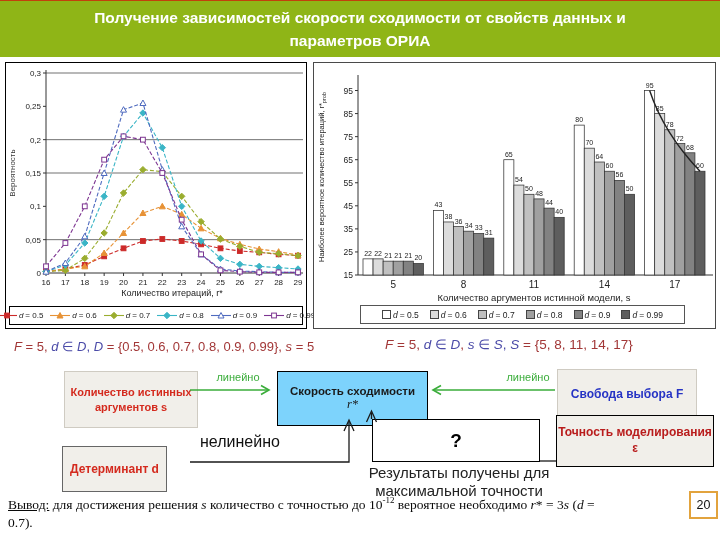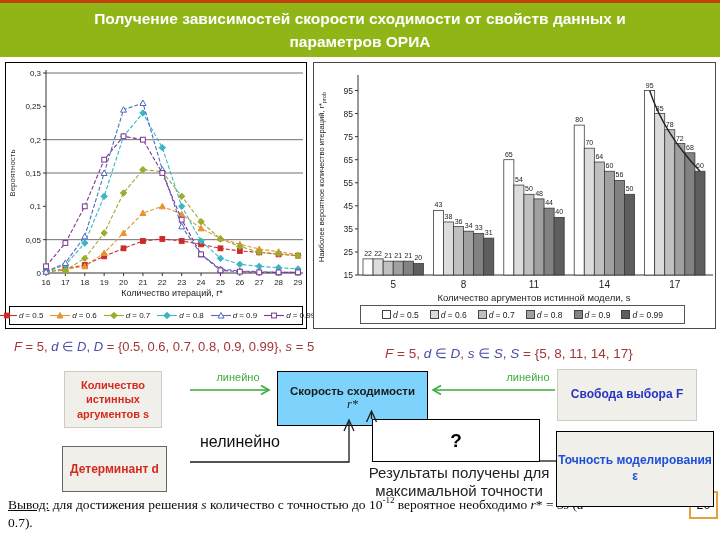--- a/index.html
+++ b/index.html
@@ -1,46 +1,46 @@
 <!DOCTYPE html>
 <html><head>
 <meta charset="utf-8">
 <style>
   html,body{margin:0;padding:0}
   body{width:720px;height:540px;position:relative;background:#fff;overflow:hidden;
        font-family:"Liberation Sans",sans-serif;color:#111}
   .title-bar{position:absolute;left:0;top:0;width:720px;height:57px;background:#8FB517;
-       border-top:3px solid #c2410c;box-sizing:border-box;display:flex;align-items:center;
+       border-top:1px solid #c2410c;box-sizing:border-box;display:flex;align-items:center;
        justify-content:center;text-align:center;color:#fff;font-weight:bold;font-size:15.5px;
        line-height:1.5;padding:0 88px}
   .panel{position:absolute;background:#fff;border:1px solid #000;box-sizing:border-box}
   #leftPanel{left:5px;top:62px;width:302px;height:267px}
   #rightPanel{left:313px;top:62px;width:403px;height:267px;border-color:#4a4a4a}
   .legendBox{position:absolute;border:1px solid #000;display:flex;align-items:center;
        justify-content:center;font-size:8px;color:#222;gap:7px;background:#fff}
   #lineLegend{left:3px;right:3px;bottom:3px;height:17px}
   #barLegend{left:46px;right:30px;bottom:4px;height:17px;border-color:#555;font-size:8.5px;gap:11px}
   .leg-item{display:flex;align-items:center;gap:2px;white-space:nowrap}
   .formula{position:absolute;font-family:Liberation Sans, sans-serif;font-size:13px;white-space:nowrap}
   #formulaLeft{left:14px;top:339px}
-  #formulaRight{left:385px;top:345px;font-size:13.5px}
+  #formulaRight{left:385px;top:336px;font-size:13.5px}
   .c-red{color:#A23737}.c-blue{color:#4B4BA8}
   .it{font-style:italic}
   .sup{vertical-align:super;font-size:9px}
   .lead{font-weight:normal;text-decoration:underline}
   .dbox{position:absolute;box-sizing:border-box;display:flex;flex-direction:column;
        align-items:center;justify-content:center;text-align:center;font-weight:bold;z-index:2}
   .graybg{background:#F1EFEA;border:1px solid #CFCBC2}
-  #boxArgs{left:64px;top:371px;width:98px;height:57px;color:#D42A1E;font-size:11px;line-height:1.3}
+  #boxArgs{left:64px;top:371px;width:134px;height:57px;color:#D42A1E;font-size:11px;line-height:1.3}
   #boxDet{left:62px;top:446px;width:105px;height:46px;color:#D42A1E;font-size:12px;border:1px solid #666}
   #boxCenter{left:277px;top:371px;width:151px;height:55px;background:#7dd3fc;border:1.5px solid #000}
   #boxCenter .l1{font-size:11.5px;font-weight:600;color:#1a1a1a}
   #boxCenter .l2{font-family:"Liberation Serif",serif;font-style:italic;font-weight:normal;font-size:12.5px;color:#1a1a1a}
   #boxFree{left:557px;top:369px;width:140px;height:52px;color:#2633C4;font-size:12px;line-height:1.3}
-  #boxAcc{left:556px;top:431px;width:158px;height:76px;color:#1d4ed8;font-size:12px;line-height:1.3;border:1.5px solid #000}
+  #boxAcc{left:556px;top:415px;width:158px;height:52px;color:#b91c1c;font-size:12px;line-height:1.3;border:1.5px solid #000}
   #boxQ{left:372px;top:419px;width:168px;height:43px;background:#fff;border:1.5px solid #000;font-size:19px;color:#000}
   .glabel{position:absolute;color:#3AAD3A;font-size:11px;z-index:2}
   #linLeft{left:199px;top:371px;width:78px;text-align:center}
   #linRight{left:489px;top:371px;width:78px;text-align:center}
   #nonlin{position:absolute;left:200px;top:433px;font-size:16px;color:#111;z-index:2}
   #resultsNote{position:absolute;left:366px;top:464px;width:186px;text-align:center;
        font-size:15px;line-height:1.18;color:#222;z-index:2}
   #conclusion{position:absolute;left:8px;top:494px;width:600px;font-family:"Liberation Serif",serif;
        font-size:13.5px;line-height:1.4;color:#0a0a0a}
   #pageBadge{position:absolute;left:689px;top:491px;width:29px;height:28px;border:2px solid #E2A33D;

